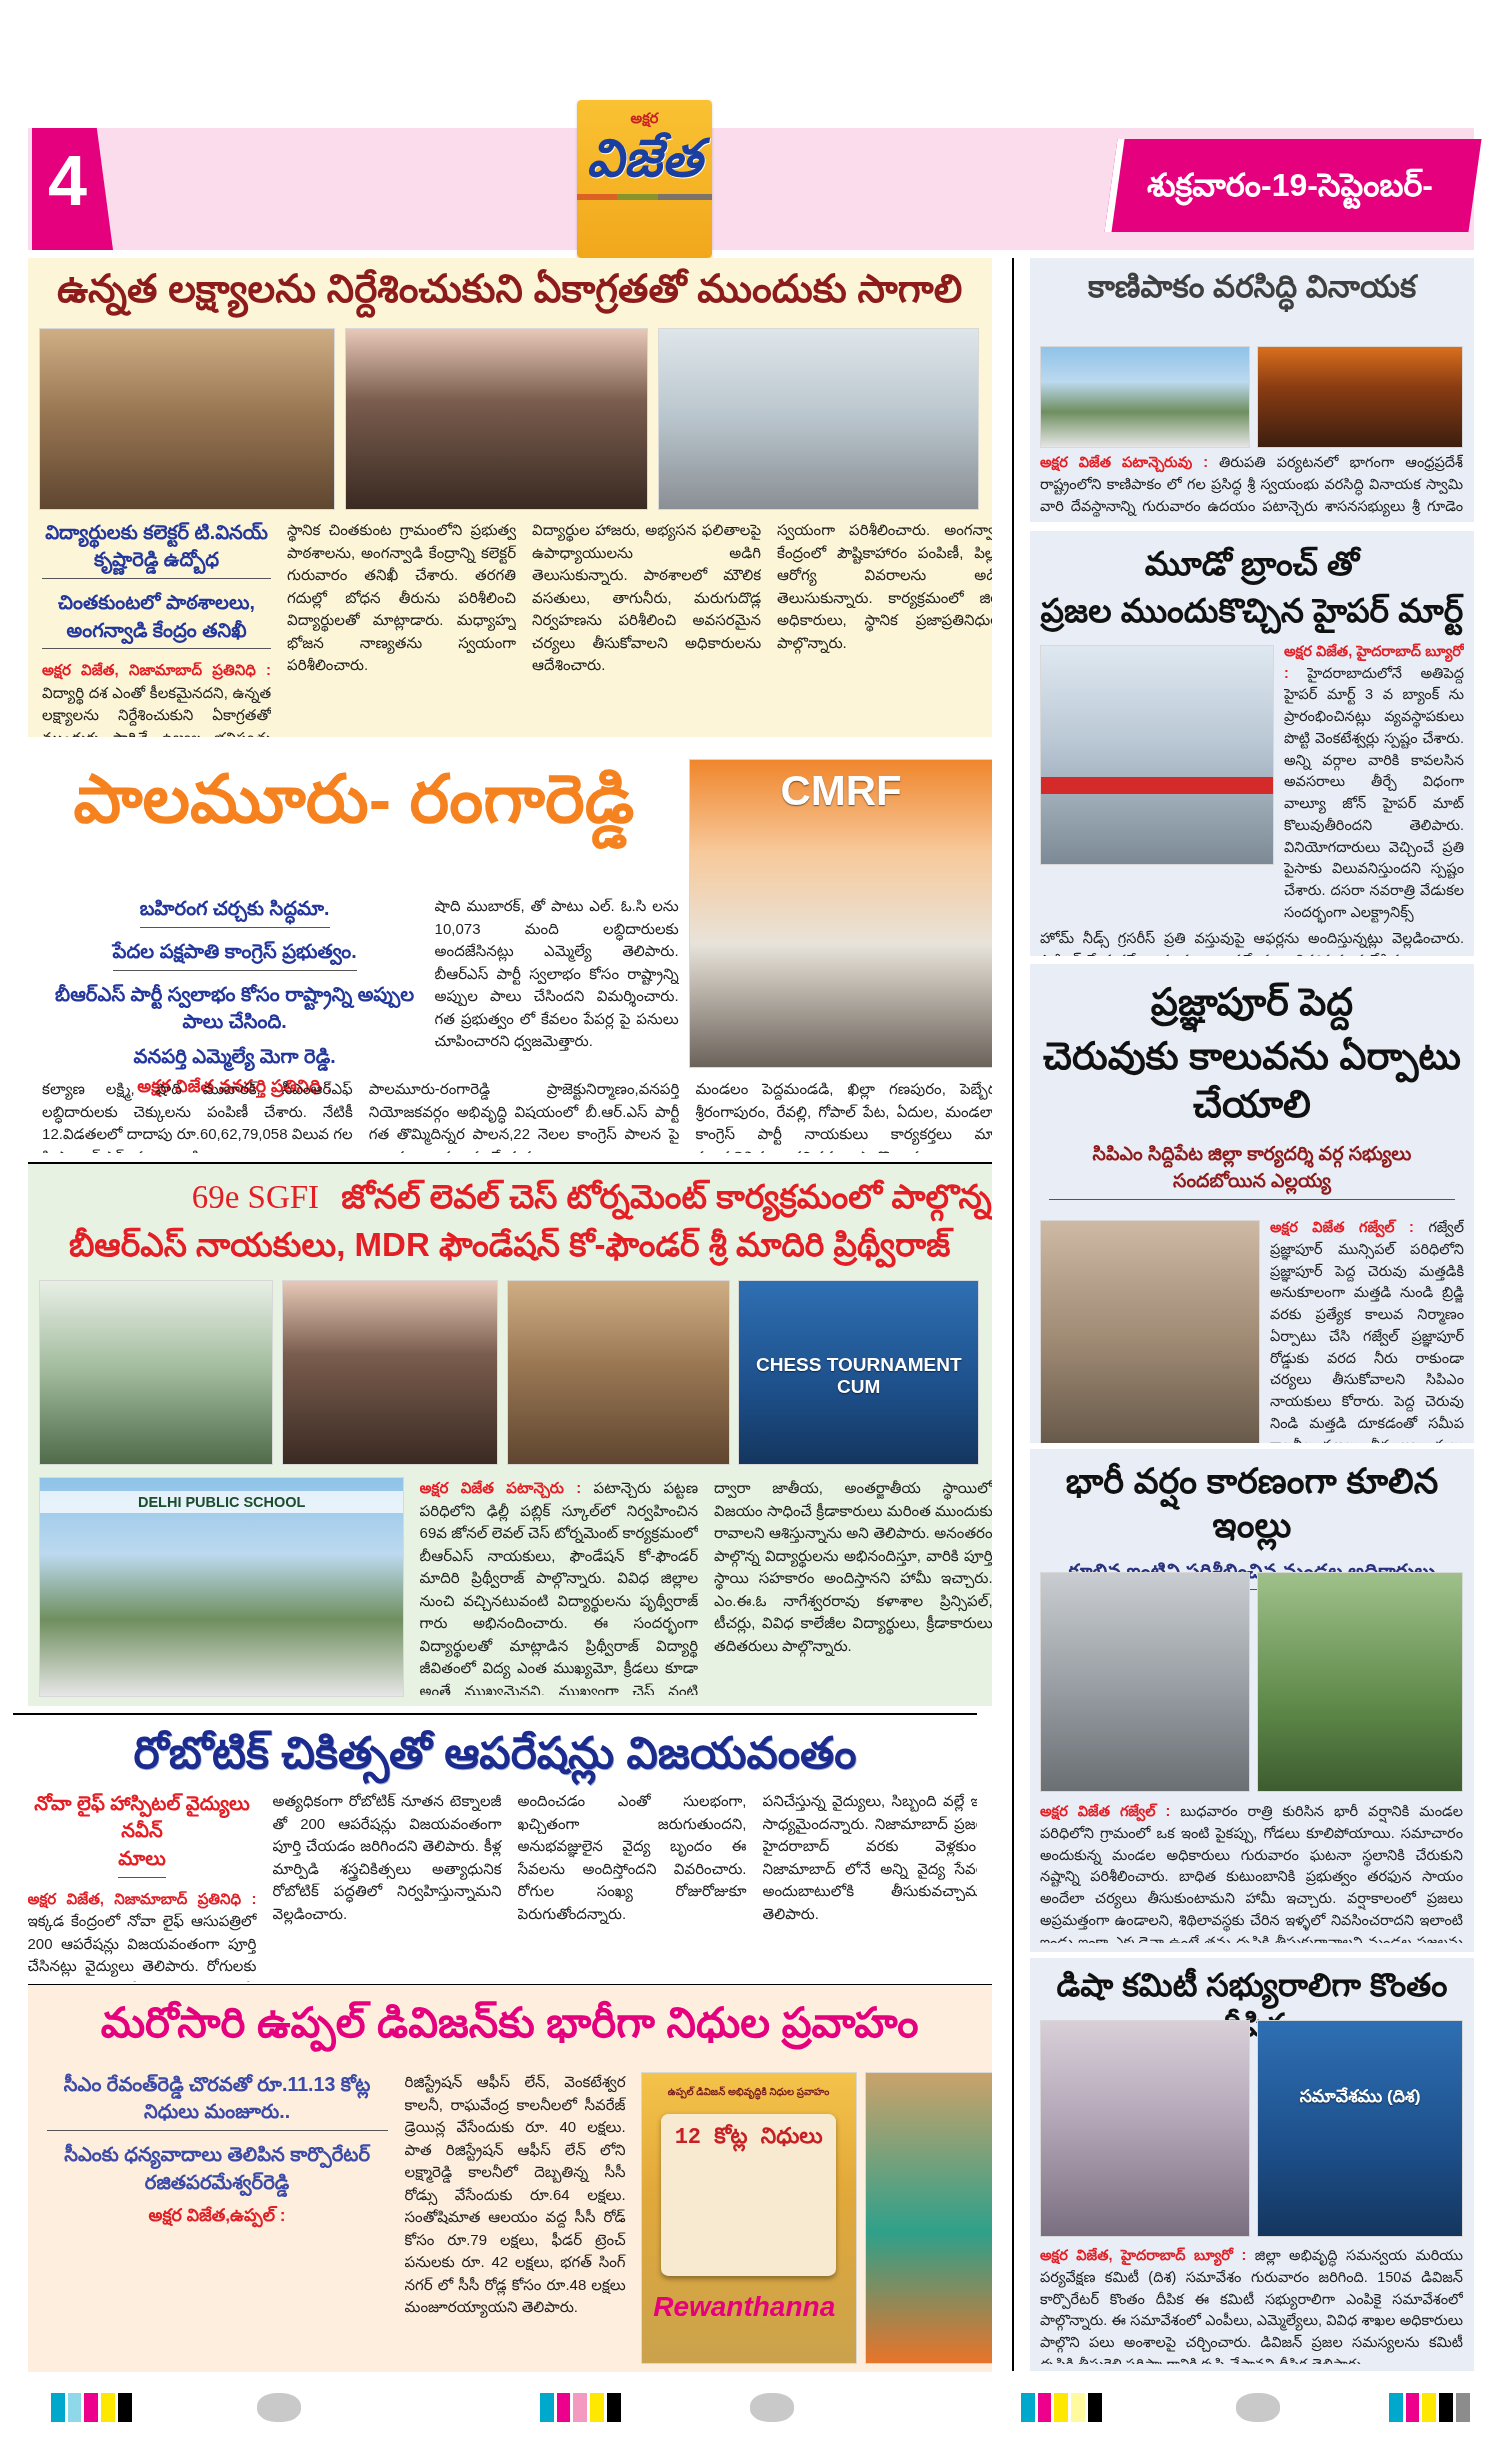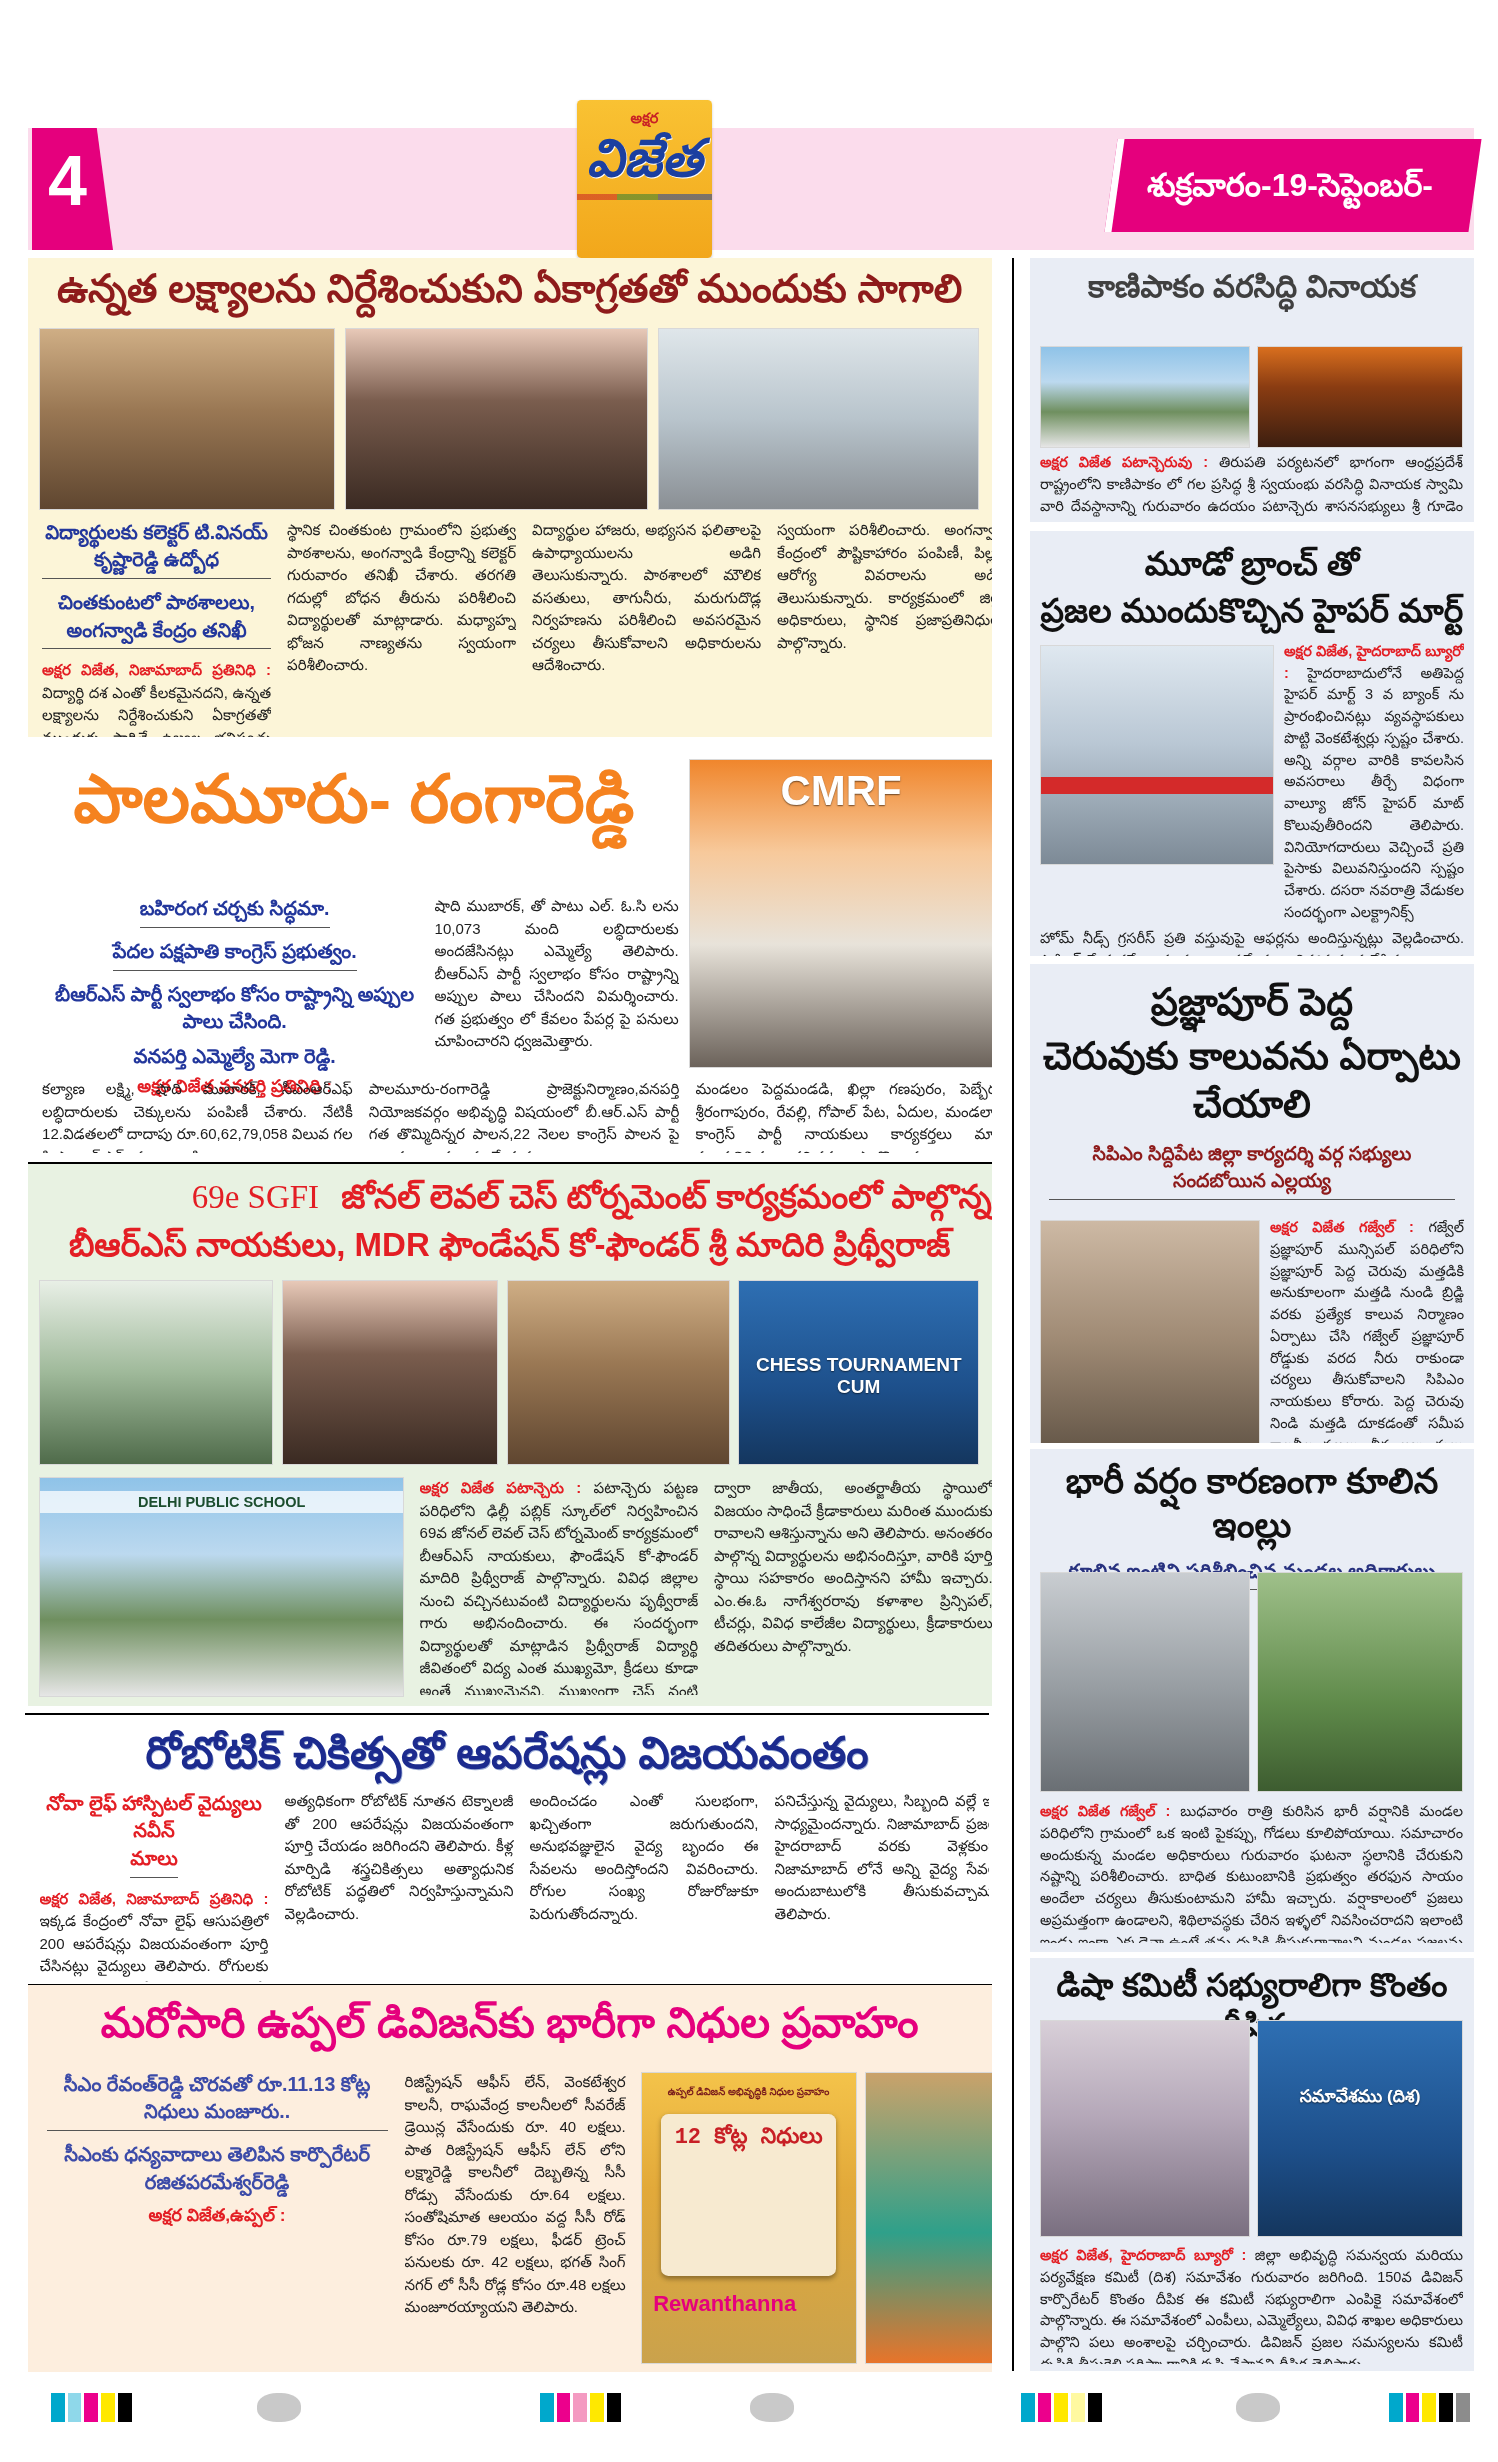--- a/index.html
+++ b/index.html
@@ -120,21 +120,21 @@
     <div class="photo ph-sky" style="position:absolute;left:11.6px;top:313px;width:363px;height:218px;">
       <div class="ph-label" style="top:13px;font-size:14.5px;color:#1b4d2e;text-shadow:none;background:rgba(255,255,255,.75);padding:2.9px 0;">DELHI PUBLIC SCHOOL</div>
     </div>
     <div class="cols abs" style="left:392px;top:313px;width:573px;height:218px;grid-template-columns:repeat(2,1fr);padding:0 11.6px 0 0;">
       <p class="body-txt" style="margin:0;"><span class="byline">అక్షర విజేత పటాన్చెరు :</span>
         <span>పటాన్చెరు పట్టణ పరిధిలోని ఢిల్లీ పబ్లిక్ స్కూల్‌లో నిర్వహించిన 69వ జోనల్ లెవల్ చెస్ టోర్నమెంట్ కార్యక్రమంలో బీఆర్ఎస్ నాయకులు, ఫౌండేషన్ కో-ఫౌండర్ మాదిరి ప్రిథ్వీరాజ్ పాల్గొన్నారు. వివిధ జిల్లాల నుంచి వచ్చినటువంటి విద్యార్థులను పృథ్వీరాజ్ గారు అభినందించారు. ఈ సందర్భంగా విద్యార్థులతో మాట్లాడిన ప్రిథ్వీరాజ్ విద్యార్థి జీవితంలో విద్య ఎంత ముఖ్యమో, క్రీడలు కూడా అంతే ముఖ్యమైనవి. ముఖ్యంగా చెస్ వంటి ఆలోచన క్రీడలు</span></p>
       <p class="body-txt" style="margin:0;">ద్వారా జాతీయ, అంతర్జాతీయ స్థాయిలో విజయం సాధించే క్రీడాకారులు మరింత ముందుకు రావాలని ఆశిస్తున్నాను అని తెలిపారు. అనంతరం పాల్గొన్న విద్యార్థులను అభినందిస్తూ, వారికి పూర్తి స్థాయి సహకారం అందిస్తానని హామీ ఇచ్చారు. ఎం.ఈ.ఓ నాగేశ్వరరావు కళాశాల ప్రిన్సిపల్, టీచర్లు, వివిధ కాలేజీల విద్యార్థులు, క్రీడాకారులు తదితరులు పాల్గొన్నారు.</p>
     </div>
   </div>
 
-  <div class="block" style="left:25px;top:1713px;width:964px;height:267px;background:#ffffff;border-top:2.2px solid #000;">
+  <div class="block" style="left:13px;top:1713px;width:964px;height:267px;background:#ffffff;border-top:2.2px solid #000;">
     <div class="hl" style="color:#1c2b8e;font-size:44px;margin-top:10px;text-shadow:0.7px 0.7px 0 #9fb0d8;">రోబోటిక్ చికిత్సతో ఆపరేషన్లు విజయవంతం</div>
     <div class="cols abs" style="left:0;top:75px;width:964px;height:181px;grid-template-columns:repeat(4,1fr);">
       <div>
         <div class="subhead-red">నోవా లైఫ్ హాస్పిటల్ వైద్యులు నవీన్</div>
         <div class="subhead-red ul-line">మాలు</div>
         <p class="body-txt" style="margin:4.4px 0 0 0;"><span class="byline">అక్షర విజేత, నిజామాబాద్ ప్రతినిధి :</span>
           <span>ఇక్కడ కేంద్రంలో నోవా లైఫ్ ఆసుపత్రిలో 200 ఆపరేషన్లు విజయవంతంగా పూర్తి చేసినట్లు వైద్యులు తెలిపారు. రోగులకు మెరుగైన వైద్య సేవలు అందించడమే తమ లక్ష్యమన్నారు.</span></p>
       </div>
       <p class="body-txt" style="margin:0;">అత్యధికంగా రోబోటిక్ నూతన టెక్నాలజీ తో 200 ఆపరేషన్లు విజయవంతంగా పూర్తి చేయడం జరిగిందని తెలిపారు. కీళ్ల మార్పిడి శస్త్రచికిత్సలు అత్యాధునిక రోబోటిక్ పద్ధతిలో నిర్వహిస్తున్నామని వెల్లడించారు.</p>
       <p class="body-txt" style="margin:0;">అందించడం ఎంతో సులభంగా, ఖచ్చితంగా జరుగుతుందని, అనుభవజ్ఞులైన వైద్య బృందం ఈ సేవలను అందిస్తోందని వివరించారు. రోగుల సంఖ్య రోజురోజుకూ పెరుగుతోందన్నారు.</p>
@@ -148,21 +148,21 @@
       <div class="subhead-blue ul-line" style="color:#3c4ba8;">సీఎం రేవంత్‌రెడ్డి చొరవతో రూ.11.13 కోట్ల నిధులు మంజూరు..</div>
       <div class="subhead-blue" style="color:#3c4ba8;margin-bottom:8.7px;">సీఎంకు ధన్యవాదాలు తెలిపిన కార్పొరేటర్ రజితపరమేశ్వర్‌రెడ్డి</div>
       <div class="byline center" style="font-size:17.4px;">అక్షర విజేత,ఉప్పల్ :</div>
     </div>
 
     <p class="body-txt abs" style="left:377px;top:86px;width:221px;height:287px;margin:0;">రిజిస్ట్రేషన్ ఆఫీస్ లేన్, వెంకటేశ్వర కాలనీ, రాఘవేంద్ర కాలనీలలో సీవరేజ్ డ్రెయిన్ల వేసేందుకు రూ. 40 లక్షలు. పాత రిజిస్ట్రేషన్ ఆఫీస్ లేన్ లోని లక్ష్మారెడ్డి కాలనీలో దెబ్బతిన్న సీసీ రోడ్సు వేసేందుకు రూ.64 లక్షలు. సంతోషిమాత ఆలయం వద్ద సీసీ రోడ్ కోసం రూ.79 లక్షలు, ఫీడర్ ట్రెంచ్ పనులకు రూ. 42 లక్షలు, భగత్ సింగ్ నగర్ లో సీసీ రోడ్ల కోసం రూ.48 లక్షలు మంజూరయ్యాయని తెలిపారు.</p>
     <div class="photo ph-poster" style="position:absolute;left:613px;top:87px;width:214px;height:290px;">
       <div class="scroll-card"></div>
       <div class="ph-label" style="top:13px;font-size:10px;color:#7a1d1d;text-shadow:none;">ఉప్పల్ డివిజన్ అభివృద్ధికి నిధుల ప్రవాహం</div>
       <div class="ph-label" style="top:51px;font-size:22px;color:#c81f25;text-shadow:none;font-family:Liberation Mono, monospace;">12 కోట్ల నిధులు</div>
-      <div class="ph-label" style="top:218px;font-size:22px;color:#e5007d;text-shadow:none;text-align:left;padding-left:11.6px;">Rewanthanna</div>
+      <div class="ph-label" style="top:218px;font-size:28px;color:#e5007d;font-style:italic;text-shadow:none;text-align:left;padding-left:11.6px;">Rewanthanna</div>
     </div>
     <div class="photo ph-portrait" style="position:absolute;left:837px;top:87px;width:127px;height:290px;"></div>
   </div>
 
   <div class="block" style="left:1030px;top:258px;width:444px;height:264px;background:#e9edf5;">
     <div class="hl" style="color:#404040;font-size:31px;margin-top:10px;">కాణిపాకం వరసిద్ధి వినాయక</div>
     <div class="abs" style="left:10px;top:88px;width:423px;height:100px;display:flex;gap:7.3px;">
       <div class="photo ph-sky" style="width:210px;height:100px;"></div>
       <div class="photo ph-idol" style="width:206px;height:100px;"></div>
     </div>

